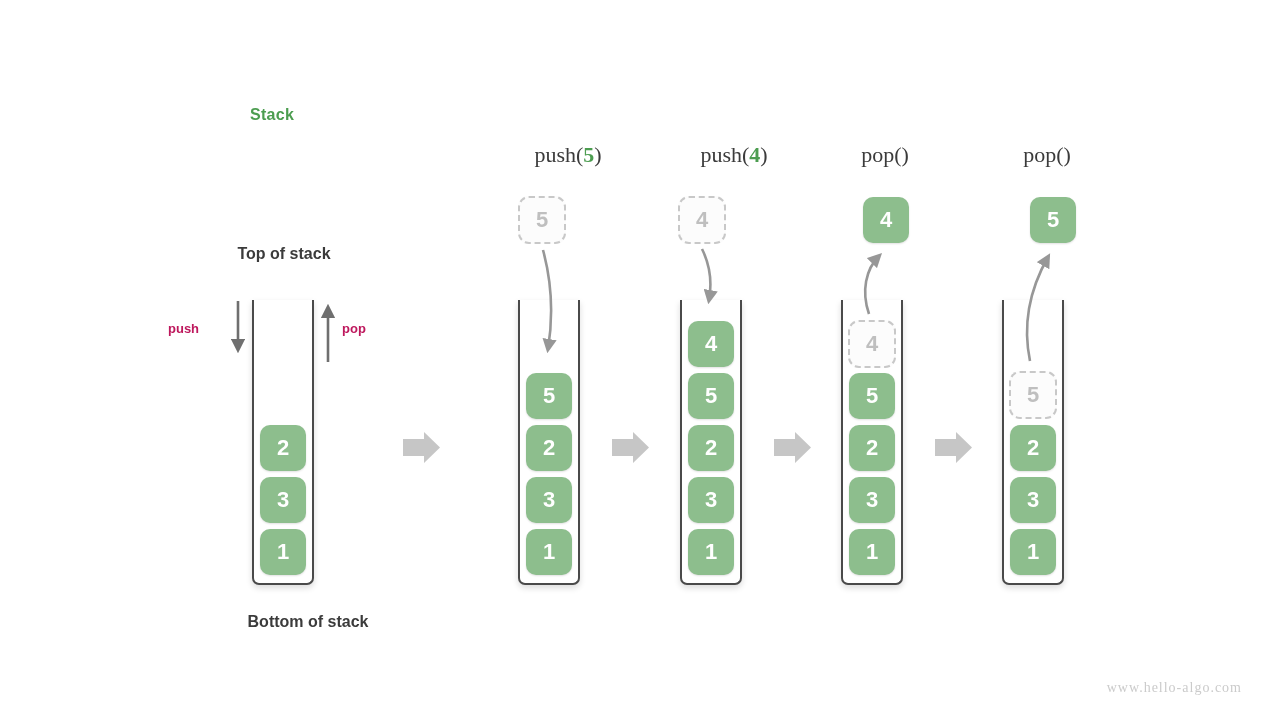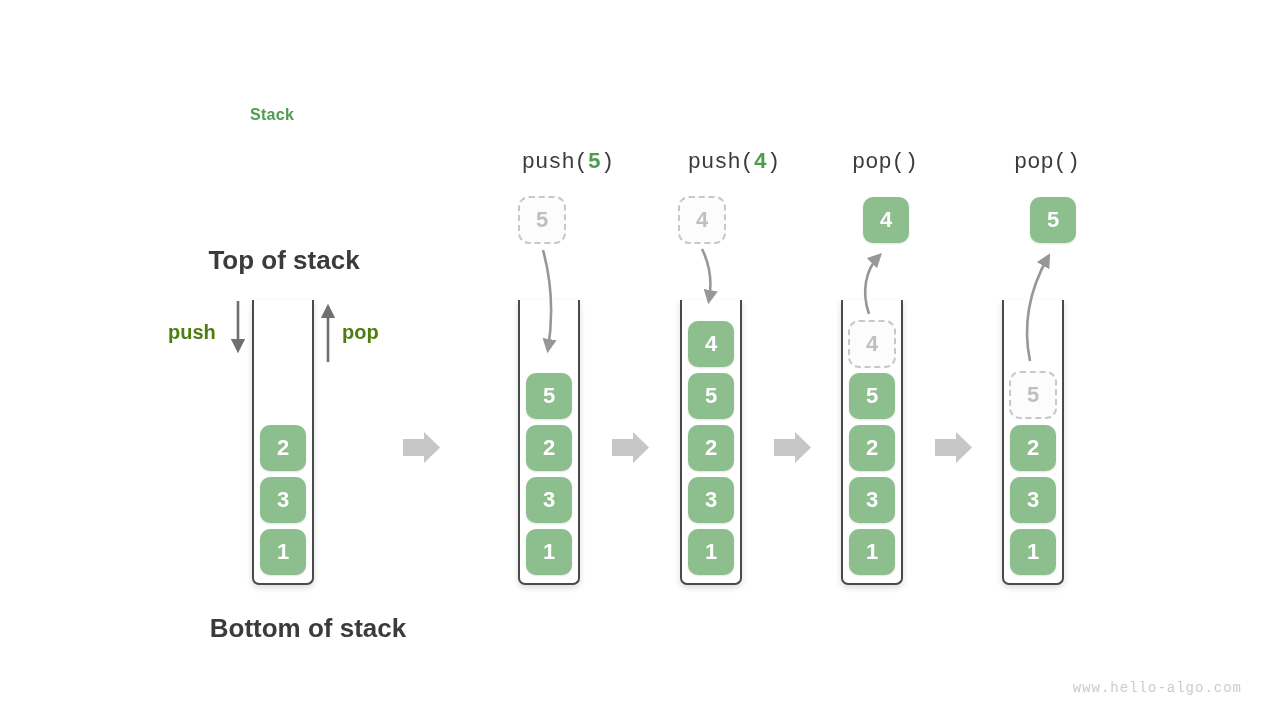--- a/index.html
+++ b/index.html
@@ -6,28 +6,28 @@
   .canvas{
     position:relative;width:1280px;height:720px;background:#ffffff;overflow:hidden;
     font-family:"Liberation Sans",sans-serif;
   }
   .title{
     position:absolute;left:250px;top:106px;
     font-size:16px;font-weight:700;color:#4C9D50;letter-spacing:.3px;
   }
   .caption{
     position:absolute;transform:translateX(-50%);
-    font-size:26px;font-weight:700;color:#3B3B3B;white-space:nowrap;
+    font-size:16px;font-weight:700;color:#3B3B3B;white-space:nowrap;
   }
   .side-label{
-    position:absolute;font-size:20px;font-weight:700;color:#4d7c0f;white-space:nowrap;
+    position:absolute;font-size:13px;font-weight:700;color:#be185d;white-space:nowrap;
   }
   .op{
-    position:absolute;top:150px;transform:translateX(-50%);
-    font-family:Liberation Mono, monospace;
+    position:absolute;top:142px;transform:translateX(-50%);
+    font-family:Liberation Serif, serif;
     font-size:22px;color:#3B3B3B;white-space:nowrap;
   }
   .op .green{color:#4C9D50;font-weight:700;}
   .container{
     position:absolute;top:300px;width:62px;height:285px;
     border-left:2px solid #4A4A4A;border-right:2px solid #4A4A4A;border-bottom:2px solid #4A4A4A;
     border-radius:0 0 7px 7px;background:#ffffff;
     box-shadow:0 3px 6px rgba(0,0,0,.14);
     box-sizing:border-box;
   }
@@ -41,21 +41,21 @@
   .ghost{
     position:absolute;width:48px;height:48px;border-radius:11px;
     border:2px dashed #C8C8C8;background:#FCFCFC;color:#BFBFBF;
     font-size:22px;font-weight:600;
     display:flex;align-items:center;justify-content:center;
     box-sizing:border-box;
   }
   .overlay{position:absolute;left:0;top:0;pointer-events:none;}
   .watermark{
     position:absolute;right:38px;bottom:24px;
-    font-family:Liberation Mono, monospace;
+    font-family:Liberation Serif, serif;
     font-size:14px;color:#CBCBCB;letter-spacing:1px;
   }
 </style>
 </head>
 <body>
 
 <div class="canvas">
 
   <div class="title">Stack</div>
   <div class="caption" style="left:284px;top:245px;">Top of stack</div>

